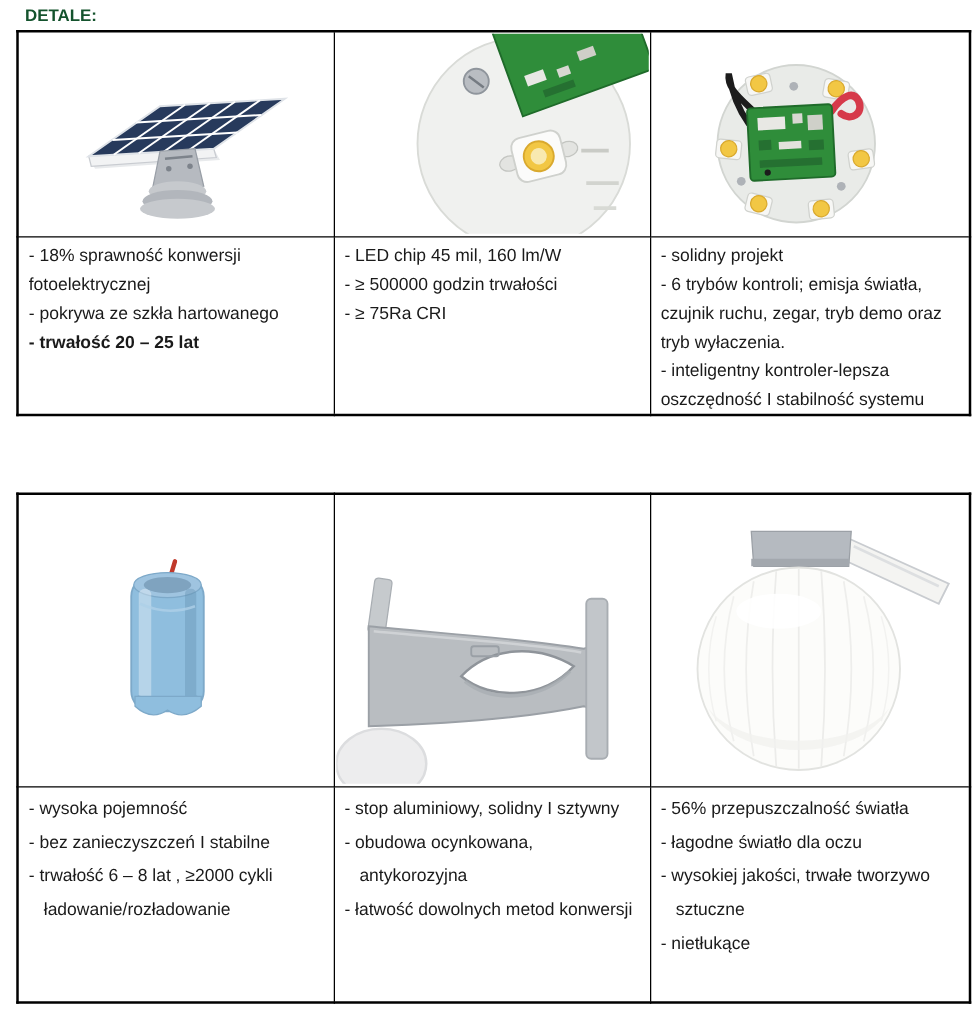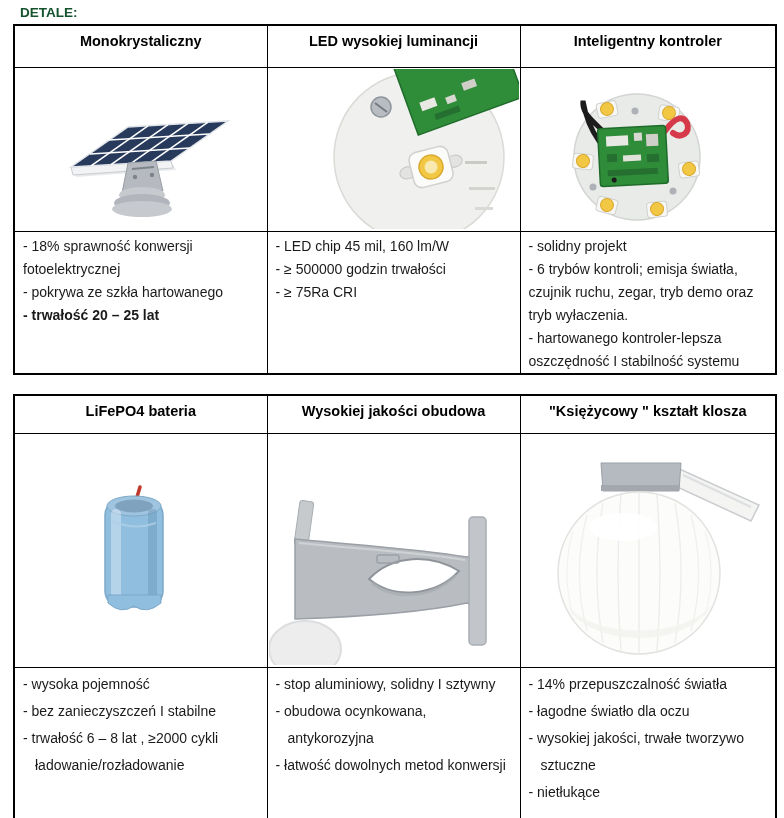--- a/index.html
+++ b/index.html
@@ -42,25 +42,20 @@
 
 <div class="doc-label">DETALE:</div>
 
 <table class="spec" id="tbl1">
   <colgroup>
       <col class="c1">
       <col class="c2">
       <col class="c3">
     </colgroup>
   <tbody>
-      <tr class="hrow">
-    <th class="hdr">Monokrystaliczny</th>
-    <th class="hdr">LED wysokiej luminancji</th>
-    <th class="hdr">Inteligentny kontroler</th>
-  </tr>
   <tr class="irow">
     <td class="img">
 
       <svg width="250" height="160" viewBox="0 0 250 160">
         <rect x="0" y="0" width="250" height="160" fill="#ffffff"></rect>
 
         <polygon points="55,98 155,92 160,101 60,108" fill="#e8eaec"></polygon>
         <polygon points="55,98 155,92 157,99 57,106" fill="#f2f3f4" stroke="#c9ccd1" stroke-width="1"></polygon>
 
         <polygon points="55,98 112,58 212,52 155,92" fill="#273a5c" stroke="#dfe3e8" stroke-width="1.5"></polygon>
@@ -177,38 +172,33 @@
       <div class="bullet b">- trwałość  20 – 25 lat</div>
     </td>
     <td class="txt">
       <div class="bullet">- LED chip 45 mil, 160 lm/W</div>
       <div class="bullet">- ≥ 500000 godzin trwałości</div>
       <div class="bullet">- ≥ 75Ra CRI</div>
     </td>
     <td class="txt">
       <div class="bullet">-  solidny projekt</div>
       <div class="bullet">- 6 trybów kontroli; emisja  światła, czujnik ruchu, zegar, tryb demo oraz tryb wyłaczenia.</div>
-      <div class="bullet">-   hartowanego kontroler-lepsza oszczędność I stabilność systemu</div>
+      <div class="bullet">-   inteligentny kontroler-lepsza oszczędność I stabilność systemu</div>
     </td>
   </tr>
 </tbody>
   </table>
 
 <table class="spec" id="tbl2">
   <colgroup>
       <col class="c1">
       <col class="c2">
       <col class="c3">
     </colgroup>
   <tbody>
-      <tr class="hrow">
-    <th class="hdr">LiFePO4 bateria</th>
-    <th class="hdr">Wysokiej jakości obudowa</th>
-    <th class="hdr">"Księżycowy " kształt klosza</th>
-  </tr>
   <tr class="irow">
     <td class="img">
 
       <svg width="250" height="230" viewBox="0 0 250 230">
         <rect x="0" y="0" width="250" height="230" fill="#ffffff"></rect>
 
         <path d="M121,62 l3,-10" stroke="#c0392b" stroke-width="3.5" stroke-linecap="round"></path>
 
         <rect x="89" y="64" width="58" height="108" rx="16" fill="#8fbede" stroke="#7da9c9" stroke-width="1.5"></rect>
 
@@ -282,20 +272,20 @@
       <div class="bullet">- wysoka pojemność</div>
       <div class="bullet">- bez zanieczyszczeń I stabilne</div>
       <div class="bullet">- trwałość 6 – 8 lat , ≥2000 cykli ładowanie/rozładowanie</div>
     </td>
     <td class="txt">
       <div class="bullet">- stop aluminiowy, solidny I sztywny</div>
       <div class="bullet">- obudowa ocynkowana, antykorozyjna</div>
       <div class="bullet">- łatwość dowolnych metod konwersji</div>
     </td>
     <td class="txt">
-      <div class="bullet">- 14% przepuszczalność światła</div>
+      <div class="bullet">- 56% przepuszczalność światła</div>
       <div class="bullet">- łagodne światło dla oczu</div>
       <div class="bullet">- wysokiej jakości, trwałe tworzywo sztuczne</div>
       <div class="bullet">- nietłukące</div>
     </td>
   </tr>
 </tbody>
   </table>
 
 </body></html>

